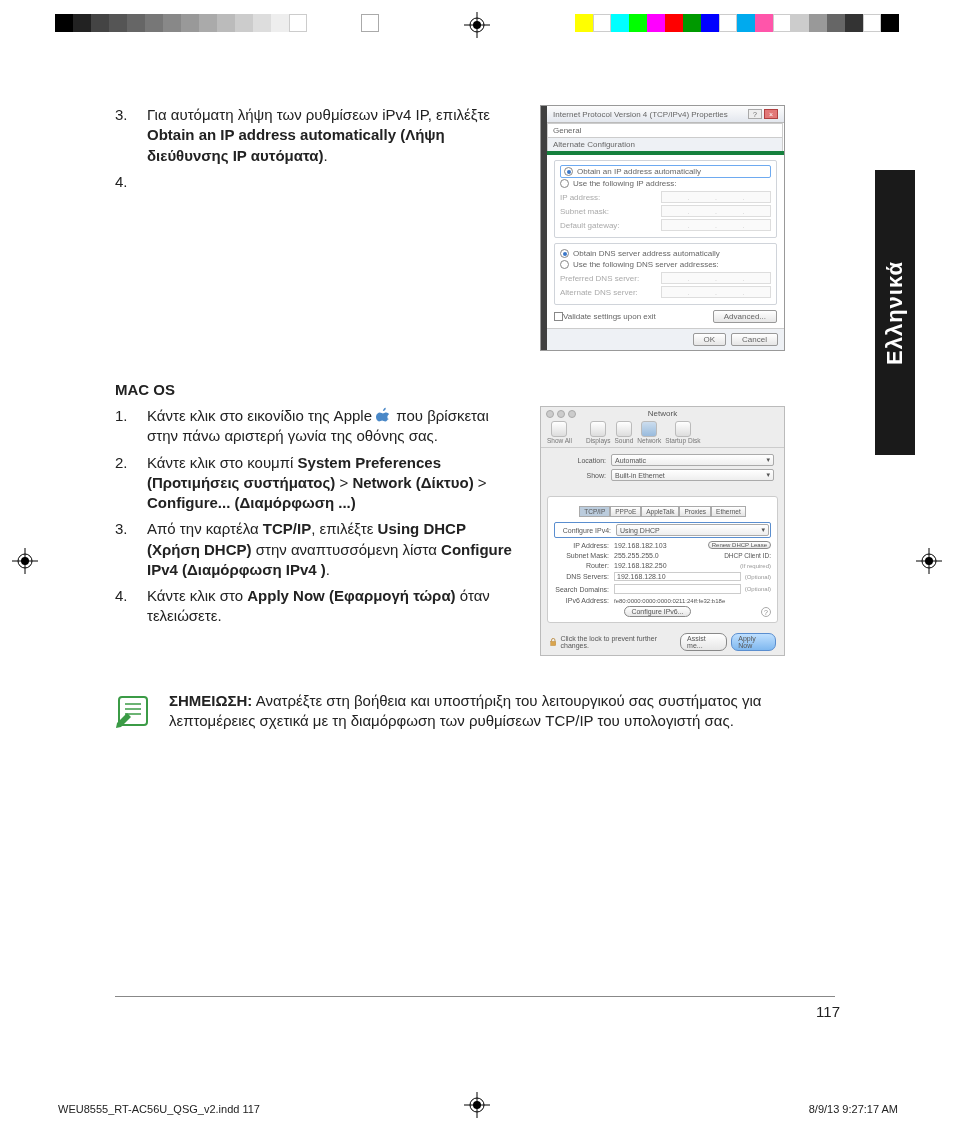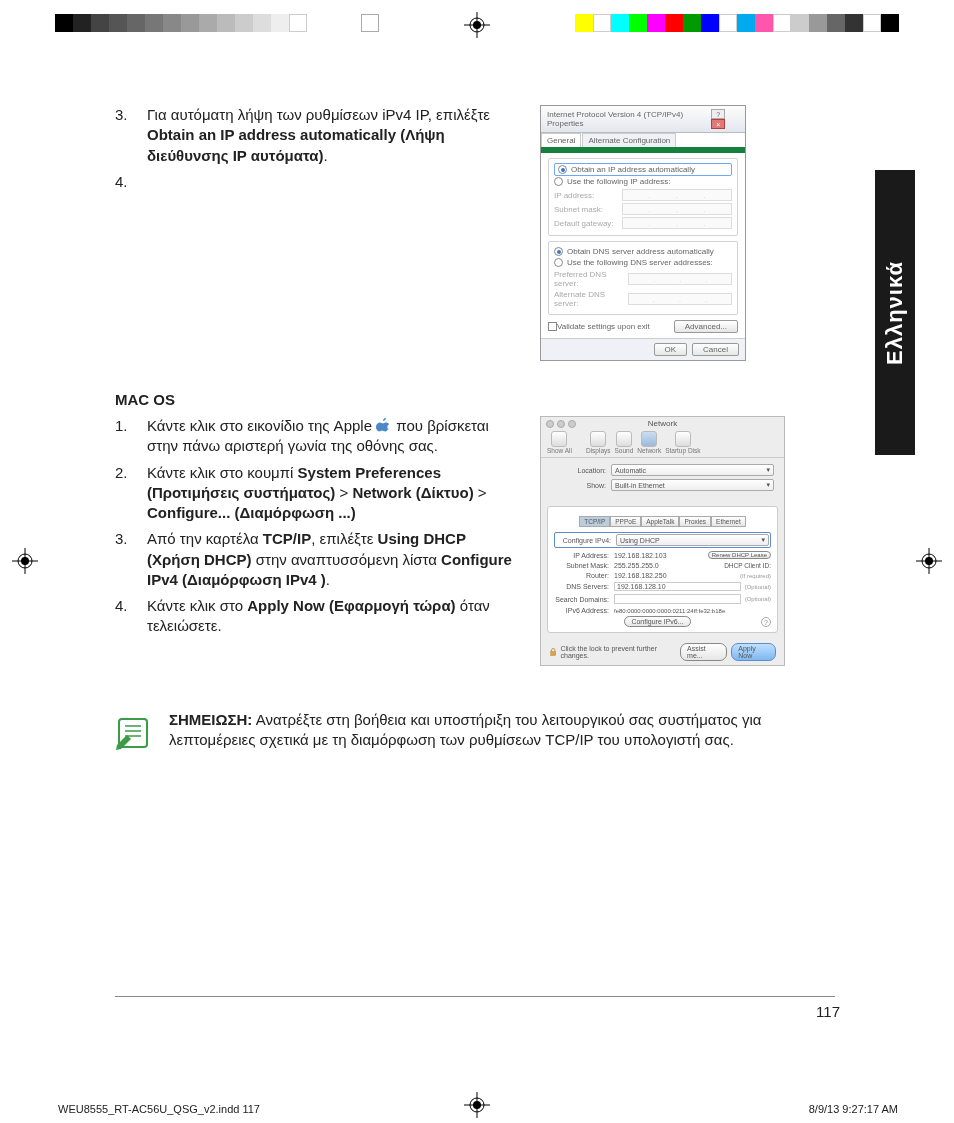--- a/index.html
+++ b/index.html
@@ -8,24 +8,24 @@
   .colorbar div { width:18px; height:18px; }
   .regmark { position:absolute; width:26px; height:26px; }
   .regmark svg { width:26px; height:26px; }
   .page { position:absolute; left:40px; top:70px; width:875px; height:1005px; }
   .content { position:absolute; left:75px; top:35px; width:720px; }
   .row1 { display:flex; }
   .txtcol { width:405px; }
   ol.upper { list-style:none; padding:0; }
   ol.upper > li { display:flex; margin-bottom:6px; line-height:1.35; }
   ol.upper > li .num { width:32px; flex-shrink:0; }
-  .winfig { width:206px; margin-left:20px; border:1px solid #999; background:#b91c1c; font-size:8px; color:#666; }
+  .winfig { width:245px; margin-left:20px; border:1px solid #999; background:#404040; font-size:8px; color:#666;padding-left:6px; }
   .winfig .titlebar { background:linear-gradient(#fdfdfd,#e3e7ee); padding:3px 6px; display:flex; justify-content:space-between; align-items:center; border-bottom:1px solid #bbb; font-size:8px; }
   .winfig .closebtns span { display:inline-block; width:14px; height:10px; border:1px solid #aaa; margin-left:2px; background:#eee; font-size:7px; text-align:center; line-height:9px; }
-  .winfig .tabs { display:flex; background:#fff; border-bottom:6px solid #15803d; font-size:8px; }
+  .winfig .tabs { display:flex; background:#fff; border-bottom:4px solid #15803d; font-size:8px;flex-direction:column; }
   .winfig .tabs span { padding:2px 5px; border:1px solid #ccc; border-bottom:none; margin-right:1px; background:#fff; }
   .winfig .body { background:#fff; padding:5px 7px; }
   .winfig .note { font-size:7.5px; line-height:1.2; margin-bottom:5px; }
   .winfig .fset { border:1px solid #d0d4da; padding:4px 5px 6px 5px; margin-bottom:5px; border-radius:2px; }
   .winfig .radio { display:flex; align-items:center; gap:4px; font-size:8px; padding:1px 0; }
   .winfig .radio .dot { width:9px; height:9px; border:1px solid #888; border-radius:50%; display:inline-flex; align-items:center; justify-content:center; }
   .winfig .radio .dot.on::after { content:""; width:4px; height:4px; background:#3a77c8; border-radius:50%; }
   .ipfield { display:flex; align-items:center; justify-content:space-between; margin-top:2px; font-size:8px; color:#aaa; }
   .ipfield .ipbox { width:110px; height:12px; border:1px solid #ddd; background:#fafafa; display:flex; justify-content:space-evenly; align-items:center; color:#ccc; font-size:7px; }
   .winfig .ck { display:flex; align-items:center; font-size:8px; }
@@ -50,21 +50,21 @@
   .macfig .fsel { flex:1; height:12px; border:1px solid #aaa; background:linear-gradient(#fff,#eee); padding:0 3px; display:flex; align-items:center; justify-content:space-between; border-radius:2px; }
   .macfig .fval { flex:1; }
   .macfig .tabsm { display:flex; justify-content:center; margin:3px 0 5px 0; font-size:6.5px; }
   .macfig .tabsm span { border:1px solid #aaa; padding:1px 4px; background:linear-gradient(#fff,#e5e5e5); }
   .macfig .tabsm span.active { background:#bcd; }
   .macfig .footer { display:flex; justify-content:space-between; align-items:center; padding:4px 8px; font-size:7px; }
   .macfig .mbtn { font-size:7px; padding:1px 6px; border:1px solid #888; background:linear-gradient(#fff,#e6e6e6); border-radius:7px; }
   .macfig .mbtn.primary { background:linear-gradient(#bfe0ff,#7fb8ef); border-color:#5a8ecf; }
   .lockicon { width:9px; height:9px; display:inline-block; }
 
-  .notebox { display:flex; margin-top:44px; align-items:flex-end; gap:18px; line-height:1.35; }
+  .notebox { display:flex; margin-top:35px; align-items:center; gap:18px; line-height:1.35; }
   .noteicon { width:36px; height:36px; flex-shrink:0; }
 
   .sidethumb { position:absolute; right:0; top:100px; width:40px; height:285px; background:#1a1a1a; color:#fff; display:flex; align-items:center; justify-content:center; }
   .sidethumb span { writing-mode:vertical-rl; transform:rotate(180deg); font-size:22px; font-weight:bold; letter-spacing:1px; }
 
   .pagefooter { position:absolute; right:75px; bottom:55px; font-size:15px;margin-left:20px; }
   .hr { position:absolute; left:75px; bottom:78px; width:720px; height:1px; background:#888; }
 
   .printfooter { position:absolute; left:58px; bottom:8px; width:840px; display:flex; justify-content:space-between; font-size:11px; color:#222;gap:32px; }
 </style>

